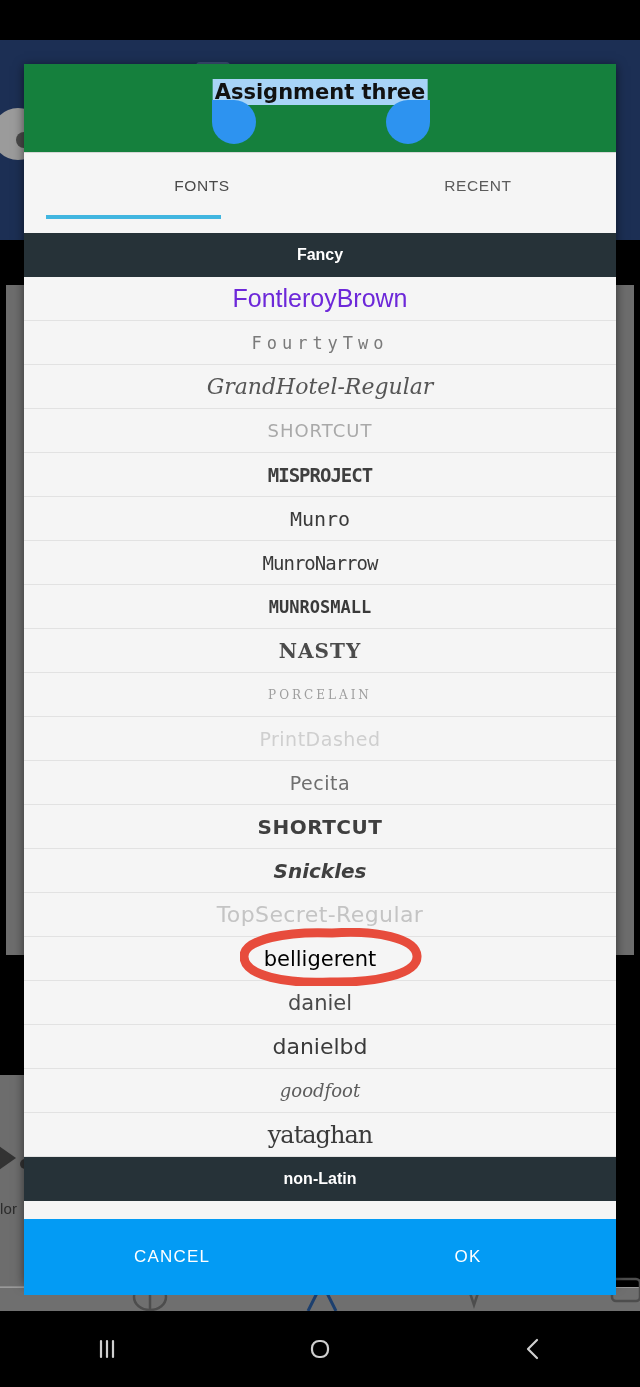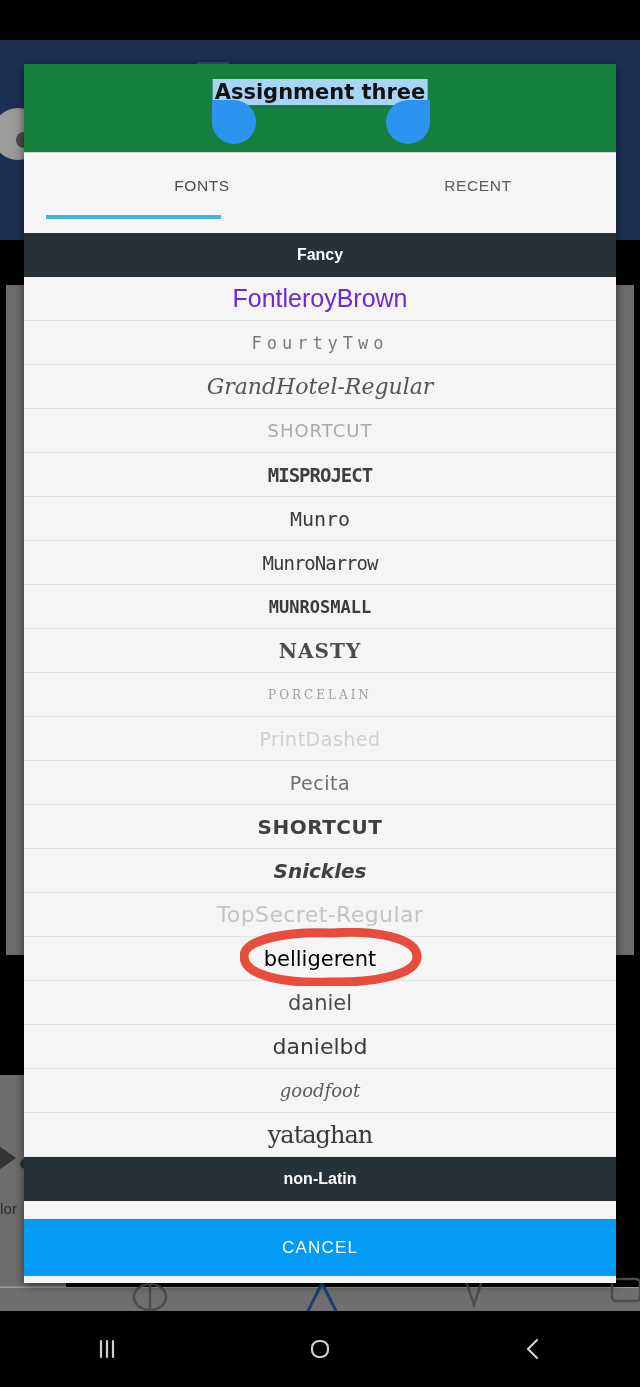--- a/index.html
+++ b/index.html
@@ -151,21 +151,21 @@
   
   .annotation {
     position: absolute; left: 240px; top: 928px;
     width: 182px; height: 58px; pointer-events: none;
   }
   .annotation svg { display: block; }
 
   
   .action-bar {
     position: absolute; left: 24px; top: 1219px;
-    width: 592px; height: 57px;
+    width: 592px; height: 76px;
     background: #039bf4;
     display: flex; align-items: center;
   }
   .action-btn {
     flex: 1; text-align: center; color: #fff;
     font-size: 17px; letter-spacing: 1.2px; font-weight: 500;
   }
 
   
   .navbar {
@@ -295,20 +295,21 @@
   </div>
 
   <div class="annotation">
     <svg width="182" height="58" viewBox="0 0 182 58">
       <path d="M92 5 C136 2 176 10 177 28 C178 47 132 55 90 54 C46 56 5 48 4 29 C3 11 48 3 92 5 Z" fill="none" stroke="#e74c3c" stroke-width="9" stroke-linecap="round"></path>
     </svg>
   </div>
 
   <div class="action-bar">
     <div class="action-btn">CANCEL</div>
+    <div class="action-btn">OK</div>
   </div>
 
   <div class="navbar">
     <div class="nav-btn">
       <svg width="30" height="30" viewBox="0 0 30 30">
         <g stroke="#cfcfcf" stroke-width="2.2" stroke-linecap="round">
           <path d="M9 7 L9 23"></path>
             <path d="M15 7 L15 23"></path>
             <path d="M21 7 L21 23"></path>
         </g>

